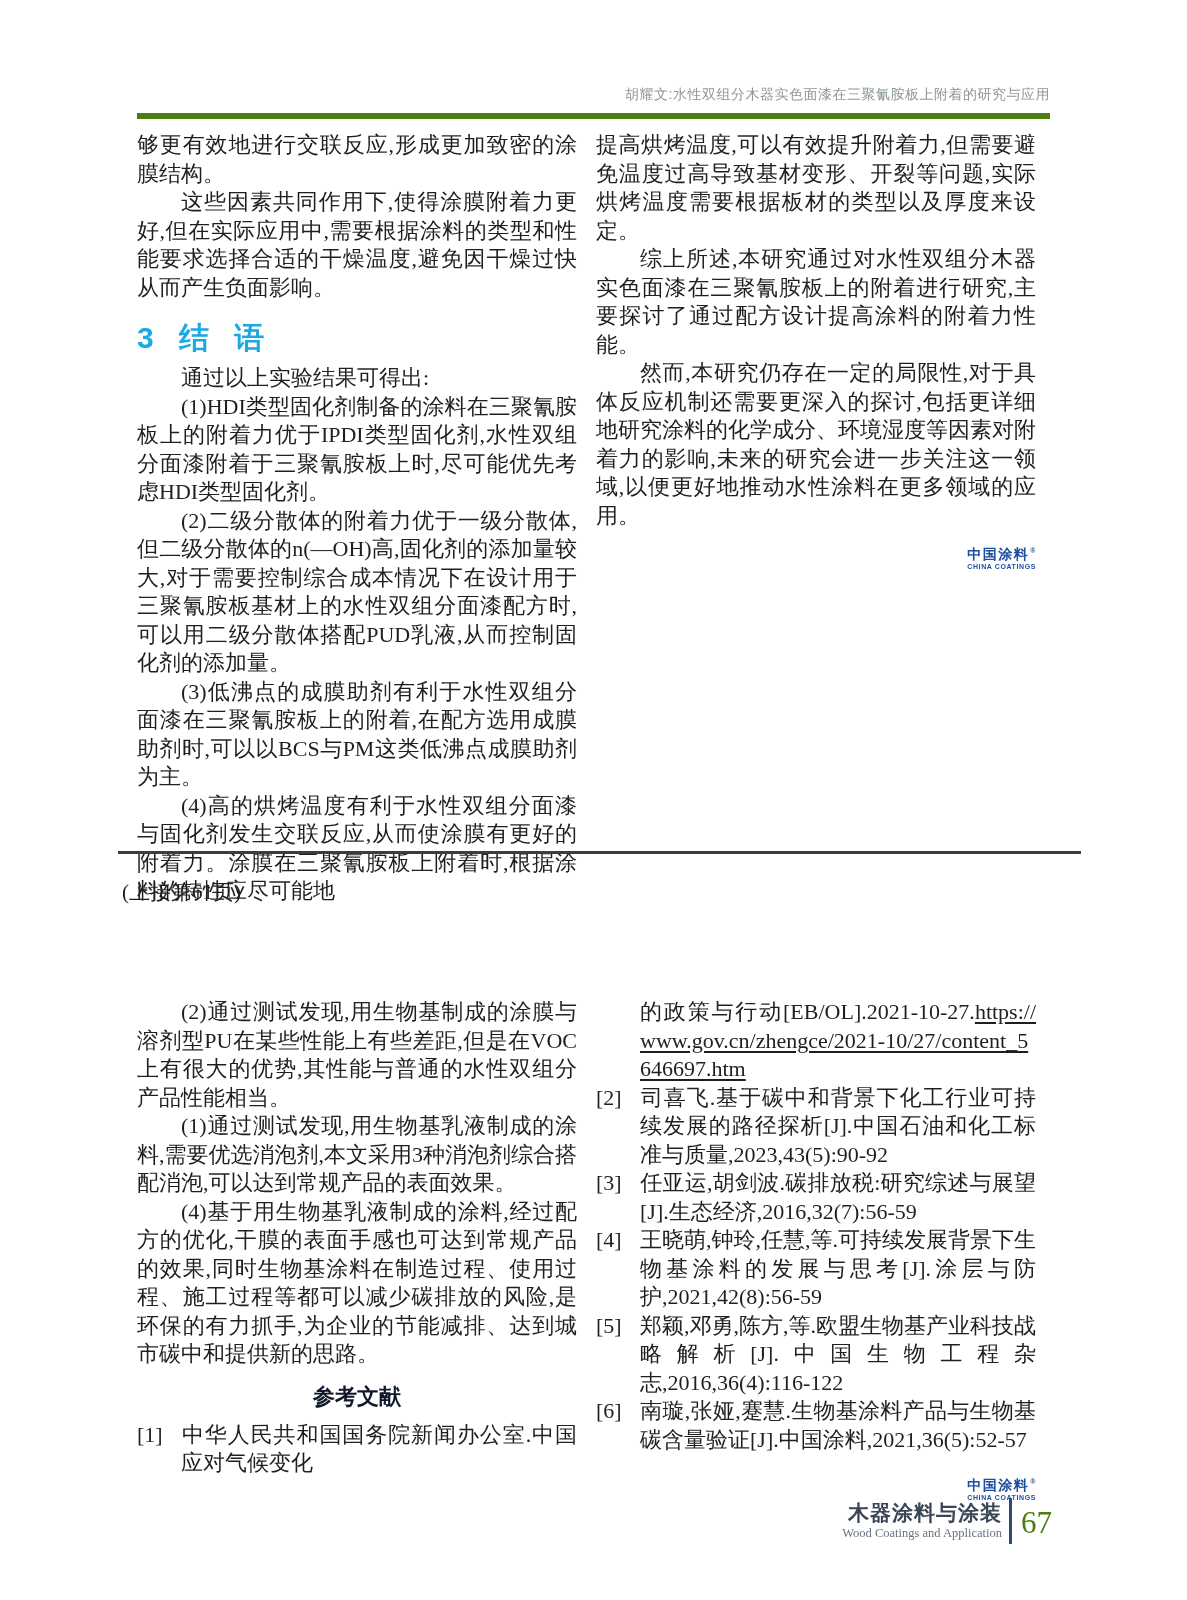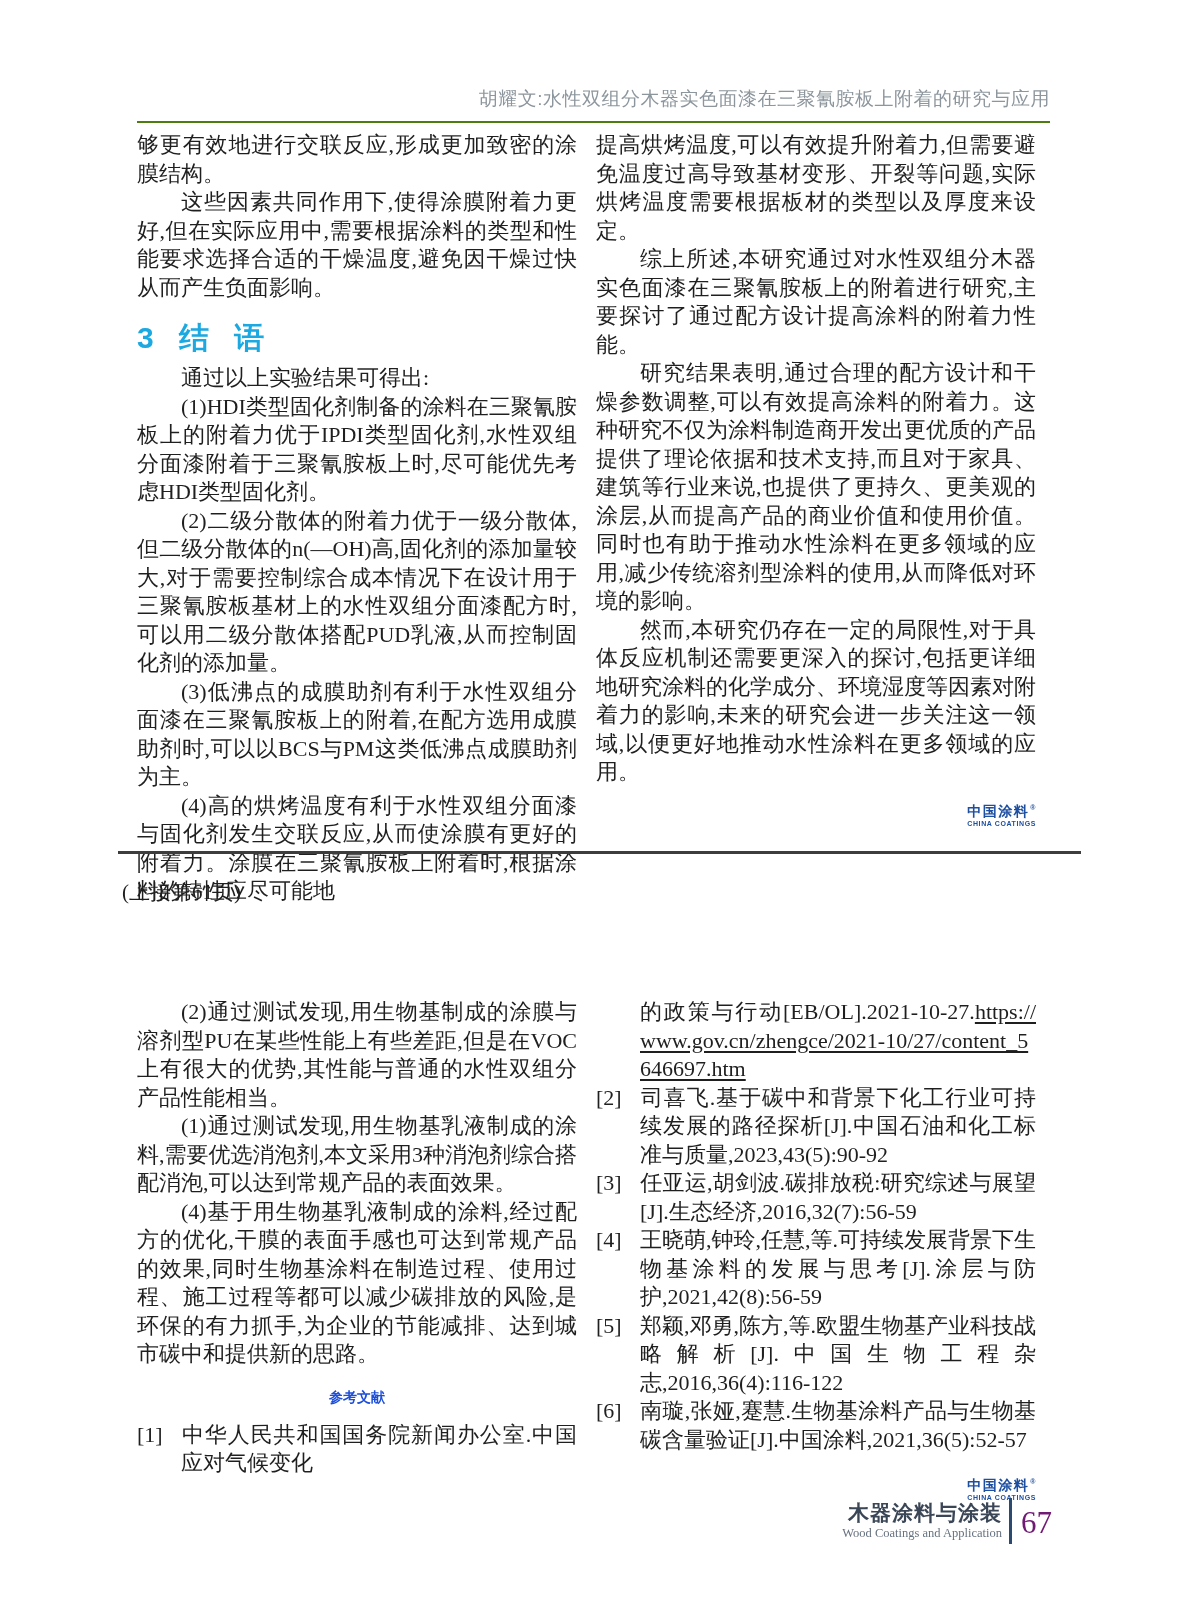--- a/index.html
+++ b/index.html
@@ -5,22 +5,22 @@
   html,body { margin:0; padding:0; background:#ffffff; }
   .page {
     position:relative; width:1187px; height:1600px; background:#ffffff;
     font-family:"Liberation Serif","DejaVu Serif",serif; color:#1f1f1f;
     overflow:hidden;
   }
   
   .running-head {
     position:absolute; top:86px; left:137px; width:913px;
     text-align:right; font-family:"Liberation Sans","DejaVu Sans",sans-serif;
-    font-size:19px; color:#8d969d; padding-bottom:9px;
-    border-bottom:2px solid #4d7c0f; letter-spacing:0.5px;
+    font-size:14px; color:#8d969d; padding-bottom:9px;
+    border-bottom:6px solid #4d7c0f; letter-spacing:0.5px;
   }
   
   .columns { position:absolute; left:137px; width:913px; display:flex; gap:19px; }
   .top-cols { top:131px; }
   .bottom-cols { top:998px; }
   .col { width:440px; }
   p { margin:0; font-size:22px; line-height:28.5px; text-align:justify; }
   p.indent { text-indent:2em; }
   .section-heading {
     margin:17px 0 7px 0; font-family:"Liberation Sans","DejaVu Sans",sans-serif;
@@ -32,21 +32,21 @@
     position:absolute; top:851px; left:118px; width:963px; height:3px;
     background:#3d3d3d;
   }
   .continuation-note {
     position:absolute; top:878px; left:122px; font-size:21px; color:#1f1f1f;
   }
   
   .refs-heading {
     margin:13px 0 9px 0; text-align:center;
     font-family:"Liberation Sans","DejaVu Sans",sans-serif;
-    font-size:14px; font-weight:bold; color:#1d4ed8; line-height:30px;
+    font-size:22px; font-weight:bold; color:#0f172a; line-height:30px;
   }
   p.ref { padding-left:2em; text-indent:-2em; }
   .ref-marker { display:inline-block; width:2em; text-indent:0; }
   p.ref-cont { padding-left:2em; }
   .ref-url { text-decoration:underline; text-underline-offset:3px; word-break:break-all; }
   
   .logo-wrap { text-align:right; }
   .logo-top { margin-top:17px; }
   .logo-bottom { margin-top:24px; }
   .logo {
@@ -61,21 +61,21 @@
     position:absolute; top:1496px; right:135px;
     display:flex; align-items:center;
   }
   .footer-names { text-align:right; }
   .footer-cn {
     font-family:"Liberation Sans","DejaVu Sans",sans-serif;
     font-size:21px; font-weight:bold; color:#3a4656; letter-spacing:1px; line-height:24px;
   }
   .footer-en { font-size:12.5px; color:#66727f; line-height:16px; }
   .footer-bar { width:3px; height:46px; background:#2c4a70; margin:0 9px 0 7px; }
-  .footer-page { font-size:31px; color:#701a75; line-height:46px; padding-top:4px; }
+  .footer-page { font-size:31px; color:#4d7c0f; line-height:46px; padding-top:4px; }
 </style>
 </head>
 <body>
 
 <div class="page">
 
   <div class="running-head">
     <span>胡耀文:水性双组分木器实色面漆在三聚氰胺板上附着的研究与应用</span>
   </div>
 
@@ -86,21 +86,20 @@
       <div class="section-heading">3 结 语</div>
       <p class="indent">通过以上实验结果可得出:</p>
       <p class="indent">(1)HDI类型固化剂制备的涂料在三聚氰胺板上的附着力优于IPDI类型固化剂,水性双组分面漆附着于三聚氰胺板上时,尽可能优先考虑HDI类型固化剂。</p>
       <p class="indent">(2)二级分散体的附着力优于一级分散体,但二级分散体的n(—OH)高,固化剂的添加量较大,对于需要控制综合成本情况下在设计用于三聚氰胺板基材上的水性双组分面漆配方时,可以用二级分散体搭配PUD乳液,从而控制固化剂的添加量。</p>
       <p class="indent">(3)低沸点的成膜助剂有利于水性双组分面漆在三聚氰胺板上的附着,在配方选用成膜助剂时,可以以BCS与PM这类低沸点成膜助剂为主。</p>
       <p class="indent">(4)高的烘烤温度有利于水性双组分面漆与固化剂发生交联反应,从而使涂膜有更好的附着力。涂膜在三聚氰胺板上附着时,根据涂料的特性应尽可能地</p>
     </div>
     <div class="col">
       <p>提高烘烤温度,可以有效提升附着力,但需要避免温度过高导致基材变形、开裂等问题,实际烘烤温度需要根据板材的类型以及厚度来设定。</p>
       <p class="indent">综上所述,本研究通过对水性双组分木器实色面漆在三聚氰胺板上的附着进行研究,主要探讨了通过配方设计提高涂料的附着力性能。</p>
-      <p class="indent">研究结果表明,通过合理的配方设计和干燥参数调整,可以有效提高涂料的附着力。这种研究不仅为涂料制造商开发出更优质的产品提供了理论依据和技术支持,而且对于家具、建筑等行业来说,也提供了更持久、更美观的涂层,从而提高产品的商业价值和使用价值。同时也有助于推动水性涂料在更多领域的应用,减少传统溶剂型涂料的使用,从而降低对环境的影响。</p>
       <p class="indent">然而,本研究仍存在一定的局限性,对于具体反应机制还需要更深入的探讨,包括更详细地研究涂料的化学成分、环境湿度等因素对附着力的影响,未来的研究会进一步关注这一领域,以便更好地推动水性涂料在更多领域的应用。</p>
       <div class="logo-wrap logo-top">
         <div class="logo">
           <div class="logo-cn"><span>中国涂料</span><span class="logo-reg">®</span></div>
           <div class="logo-en">CHINA COATINGS</div>
         </div>
       </div>
     </div>
   </div>
 

